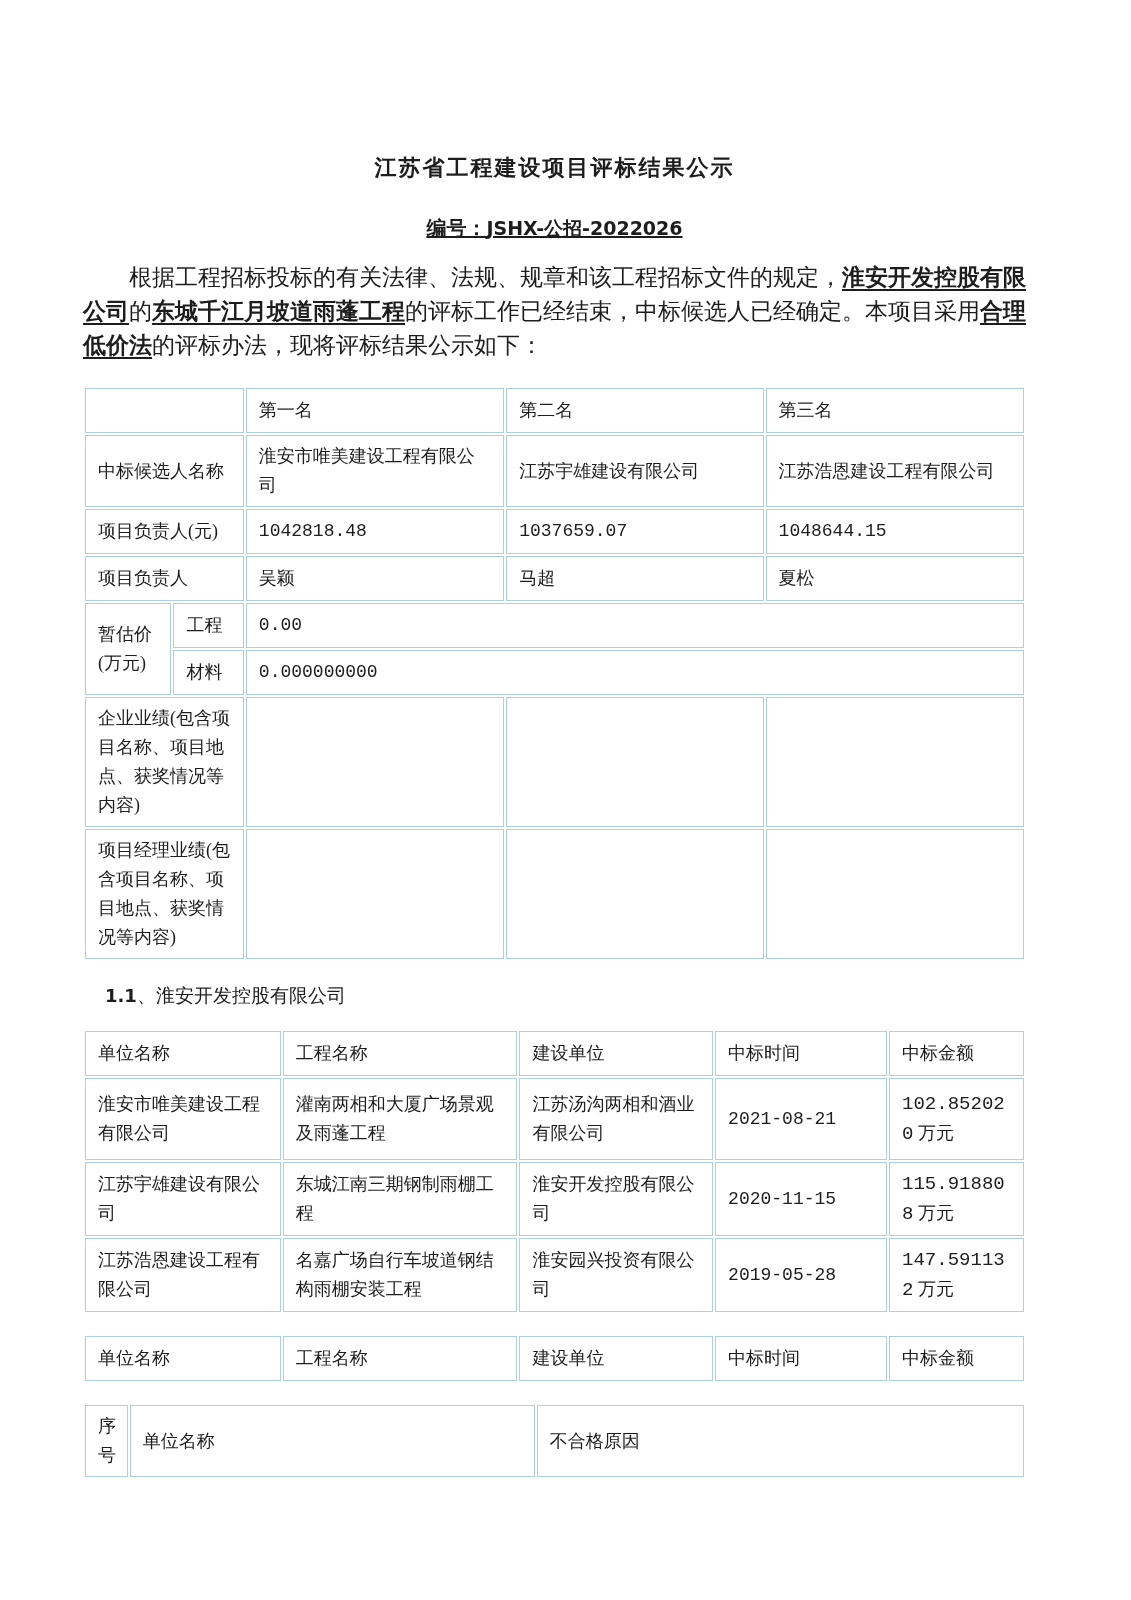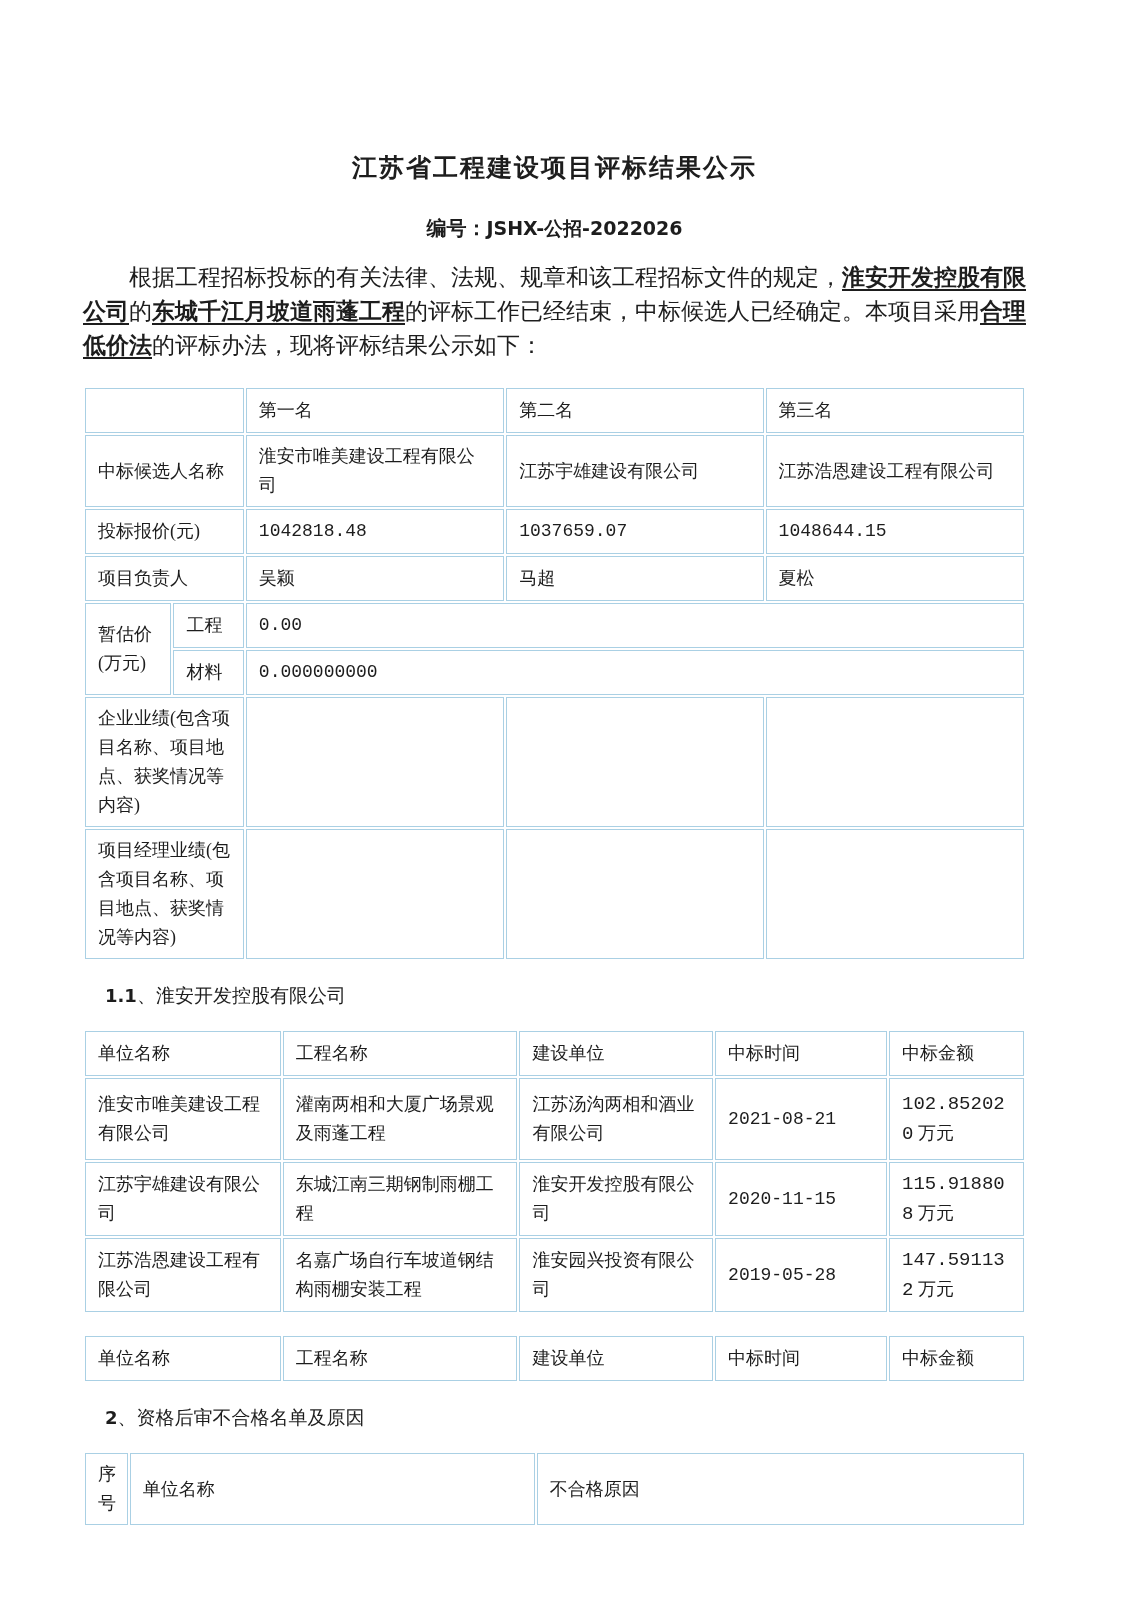--- a/index.html
+++ b/index.html
@@ -3,25 +3,25 @@
 <meta charset="utf-8">
 <style>
   html,body{margin:0;padding:0;}
   body{
     width:1131px;height:1600px;background:#ffffff;overflow:hidden;
     font-family:"Liberation Serif","DejaVu Serif",serif;
     color:#1d1d1d;
   }
   .page{padding:150px 105px 0 83px;width:943px;box-sizing:content-box;}
   .doc-title{
-    text-align:center;font-size:25px;font-weight:bold;letter-spacing:2px;
+    text-align:center;font-size:22px;font-weight:bold;letter-spacing:2px;
     line-height:36px;margin:0;
   }
   .doc-no{
-    text-align:center;font-size:20px;font-weight:bold;margin-top:30px;line-height:24px;
+    text-align:center;font-size:20px;font-weight:bold;margin-top:30px;line-height:24px;text-decoration:underline;
   }
   .doc-no .latin{font-family:"DejaVu Sans","Liberation Sans",sans-serif;font-size:19px;}
   .intro{
     font-size:23px;line-height:34px;margin-top:21px;text-align:justify;
     text-indent:2em;
   }
   .hl{font-weight:bold;text-decoration:underline;text-underline-offset:4px;}
   .sec-heading{margin:22px 0 0 22px;font-size:19px;line-height:26px;}
   .sec-heading .num{
     font-family:"DejaVu Sans","Liberation Sans",sans-serif;
@@ -71,21 +71,21 @@
         <td class="blue">第二名</td>
         <td class="blue">第三名</td>
       </tr>
       <tr class="hrow">
         <td colspan="2" class="blue">中标候选人名称</td>
         <td>淮安市唯美建设工程有限公司</td>
         <td>江苏宇雄建设有限公司</td>
         <td>江苏浩恩建设工程有限公司</td>
       </tr>
       <tr class="hrow">
-        <td colspan="2" class="blue">投标报价(元)</td>
+        <td colspan="2" class="blue">项目负责人(元)</td>
         <td class="numtxt">1042818.48</td>
         <td class="numtxt">1037659.07</td>
         <td class="numtxt">1048644.15</td>
       </tr>
       <tr class="hrow">
         <td colspan="2" class="blue">项目负责人</td>
         <td>吴颖</td>
         <td>马超</td>
         <td>夏松</td>
       </tr>
@@ -168,21 +168,20 @@
       <tr class="hrow">
         <td class="blue">单位名称</td>
         <td class="blue">工程名称</td>
         <td class="blue">建设单位</td>
         <td class="blue">中标时间</td>
         <td class="blue">中标金额</td>
       </tr>
     </tbody>
   </table>
 
-  <div class="sec-heading"><span class="num">2</span><span>、资格后审不合格名单及原因</span></div>
 
   <table class="tbl">
     <colgroup>
         <col style="width:42px">
         <col style="width:398px">
         <col style="width:479px">
       </colgroup>
     <tbody>
       <tr class="hrow">
         <td class="blue">序号</td>

